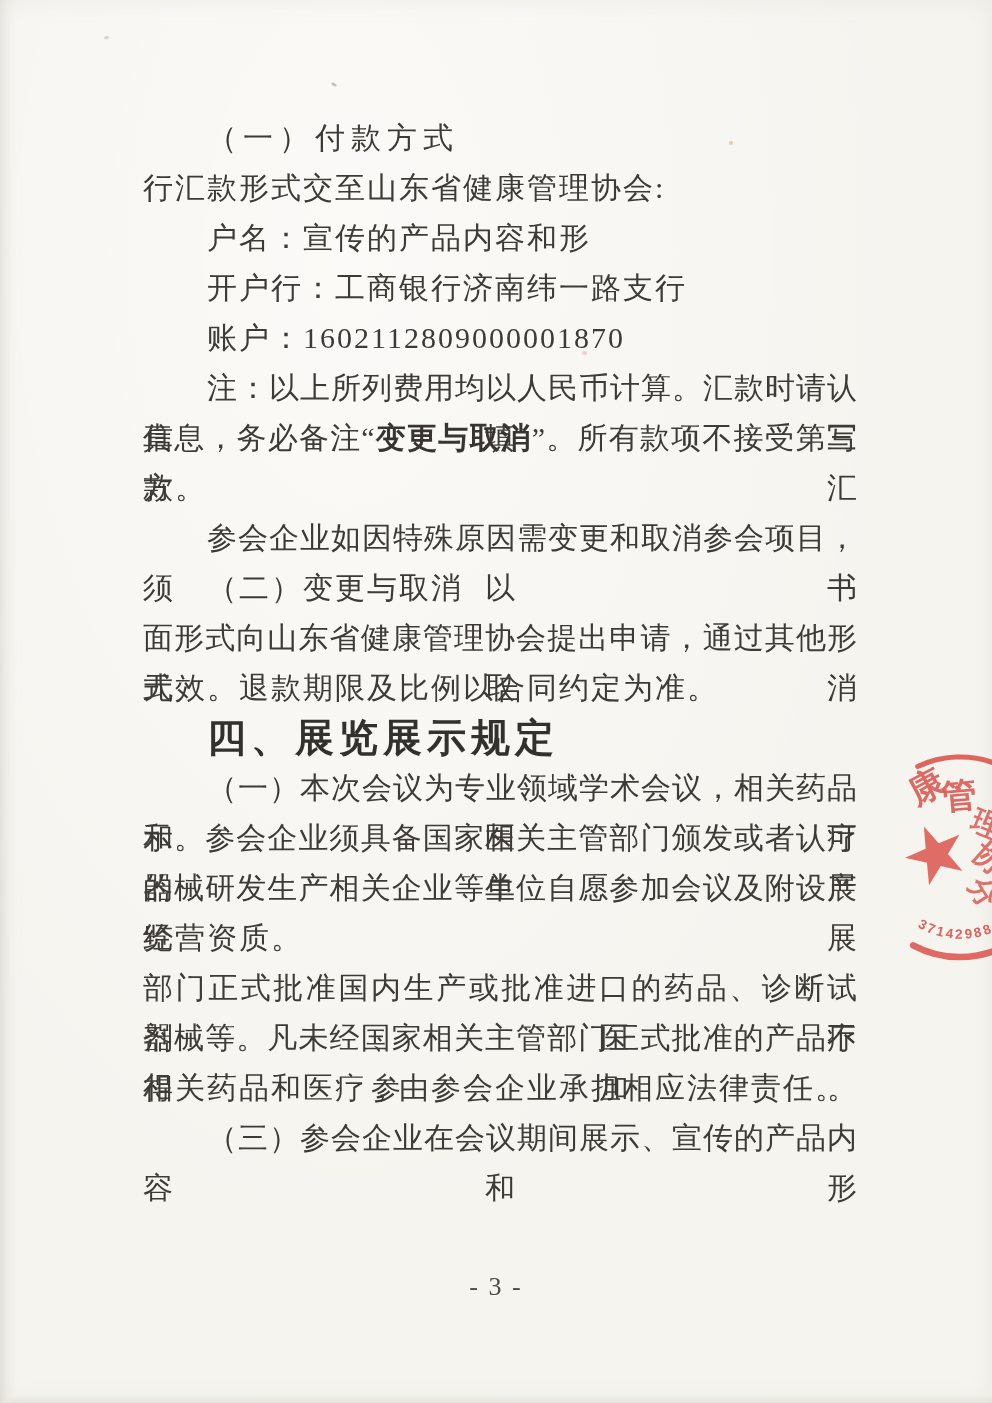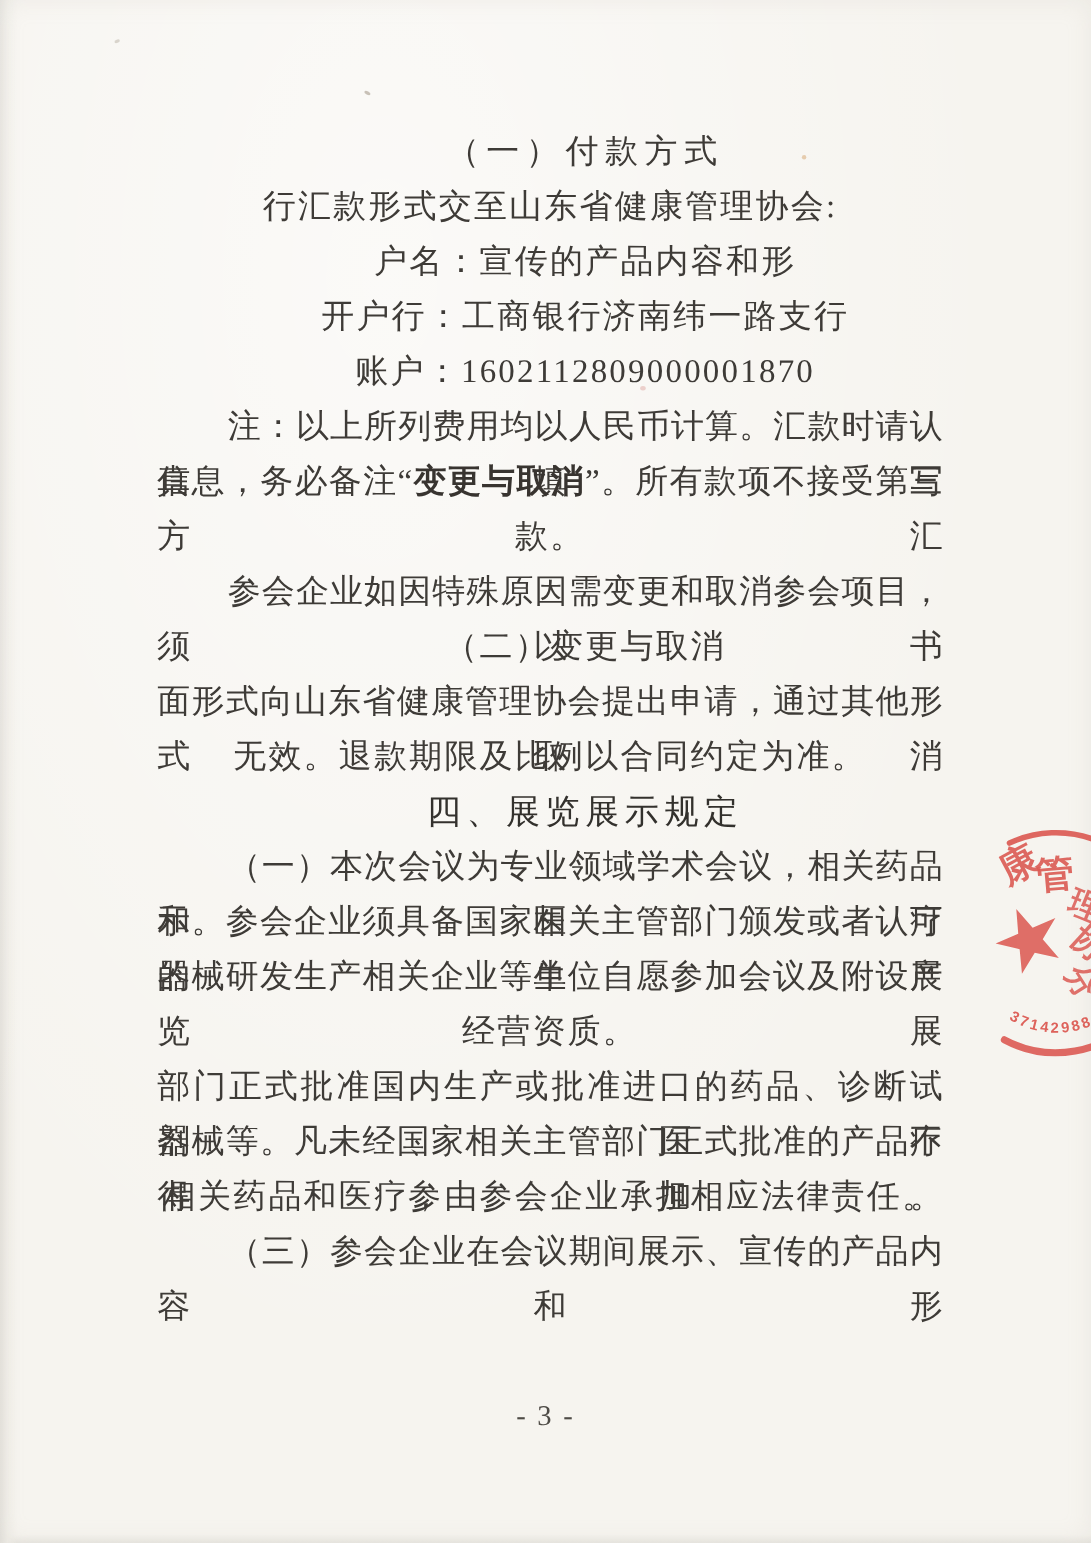--- a/index.html
+++ b/index.html
@@ -19,28 +19,28 @@
       #f6f4ef;
     box-shadow: inset 0 0 22px rgba(190,184,172,0.18);
   }
   .text-block {
     position: absolute;
     left: 143px; top: 113px; width: 714px;
     font-size: 30px; line-height: 50px;
     color: #3e3b37;
     letter-spacing: 2px;
   }
-  .line { height: 50px; text-align: center; }
+  .line { height: 50px; text-align: left; }
   .line.i { text-indent: 64px; }
   .line.j { letter-spacing: 0; text-align: justify; text-align-last: justify; }
   .line.sp1 { letter-spacing: 6px; }
   .line.heading {
     font-family: "Liberation Sans", sans-serif;
-    font-weight: normal;
-    font-size: 31px;
+    font-weight: bold;
+    font-size: 39px;
     letter-spacing: 5px;
     color: #33312d;
   }
   .b { font-weight: bold; color: #383430; }
   .page-num {
     position: absolute;
     left: 0; top: 1272px; width: 100%;
     text-align: center;
     font-size: 26px; letter-spacing: 2px;
     color: #4e4b46;

